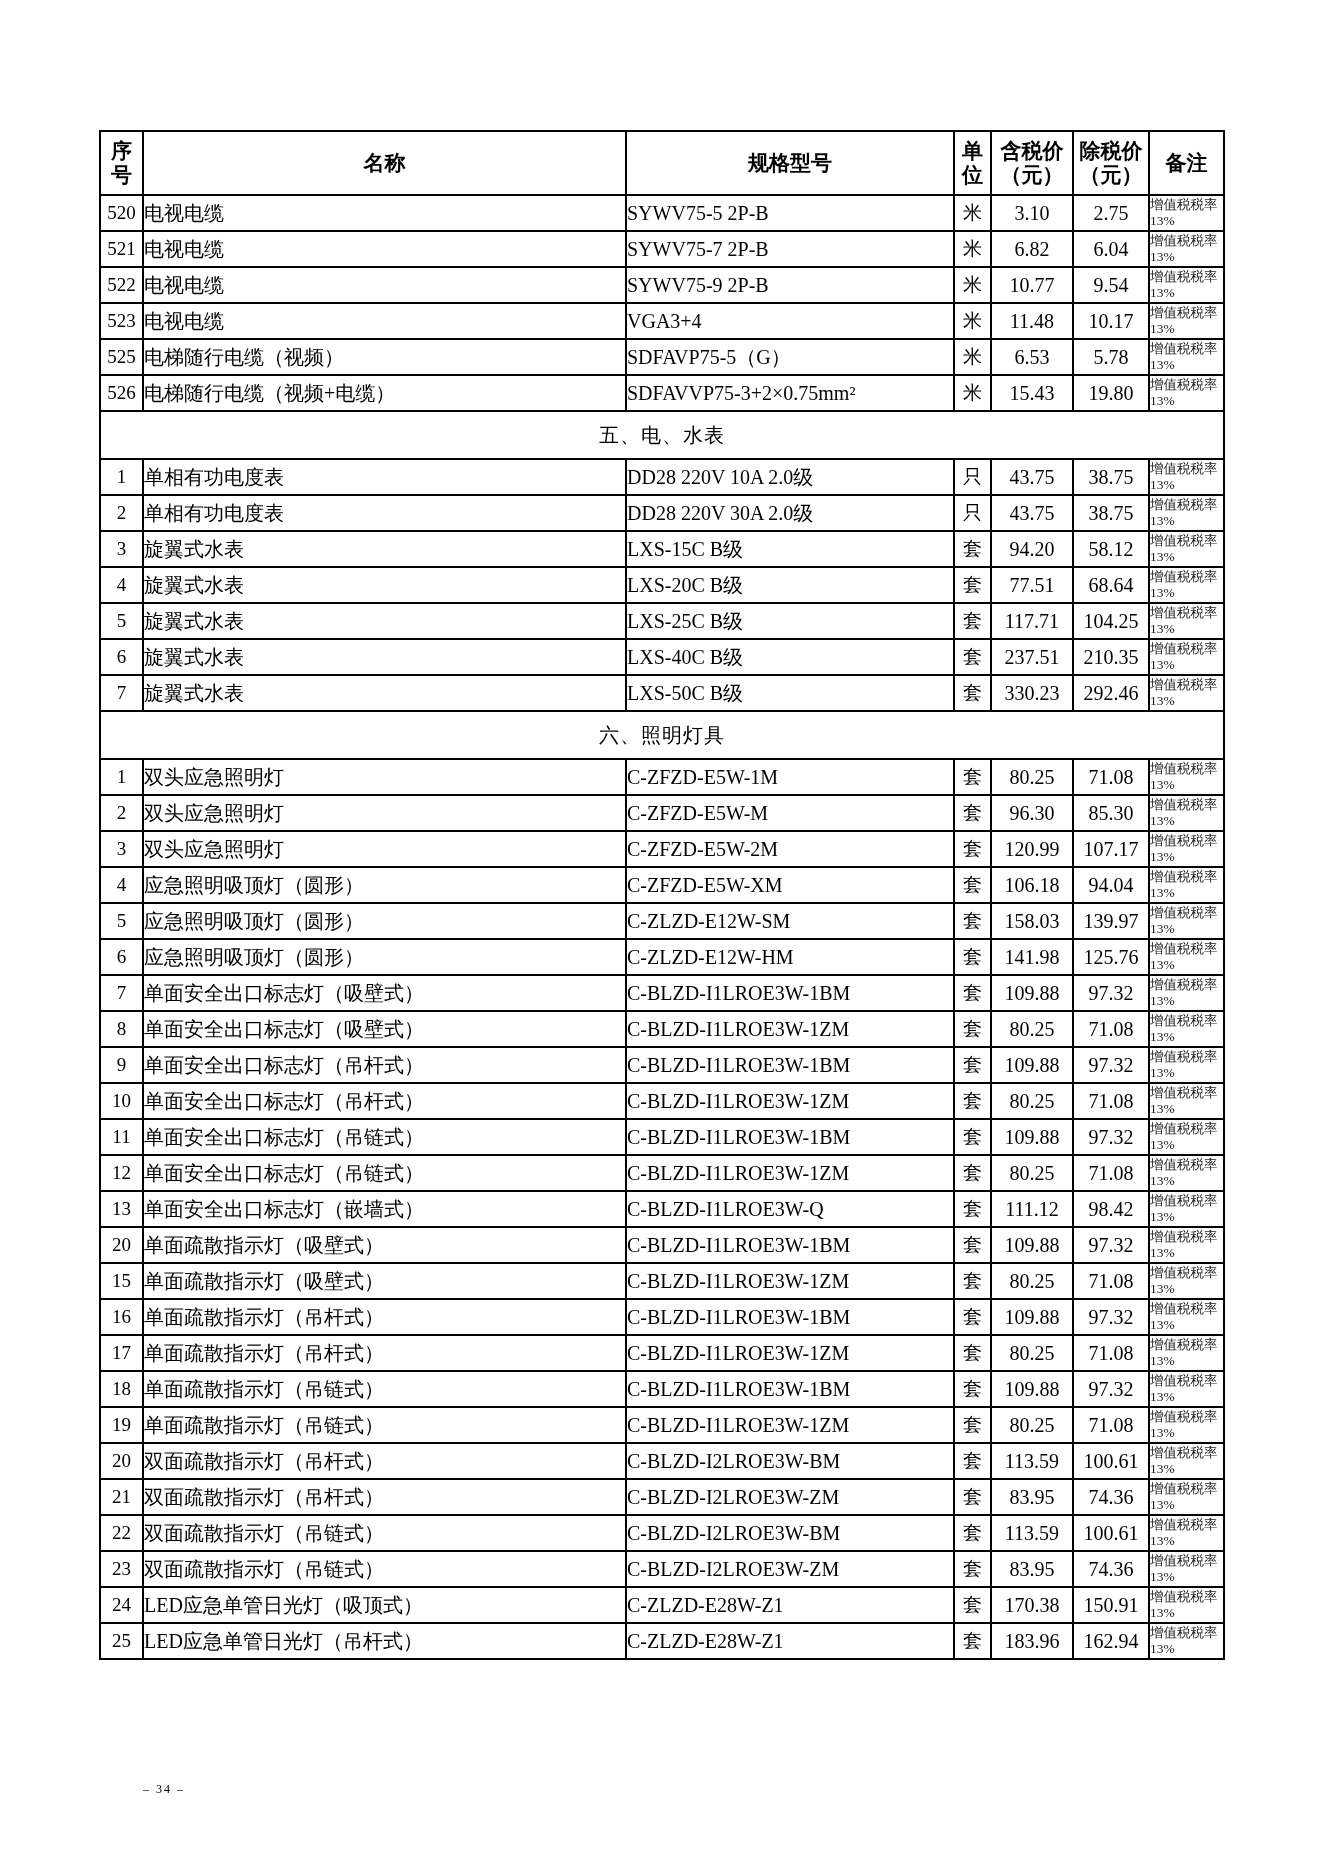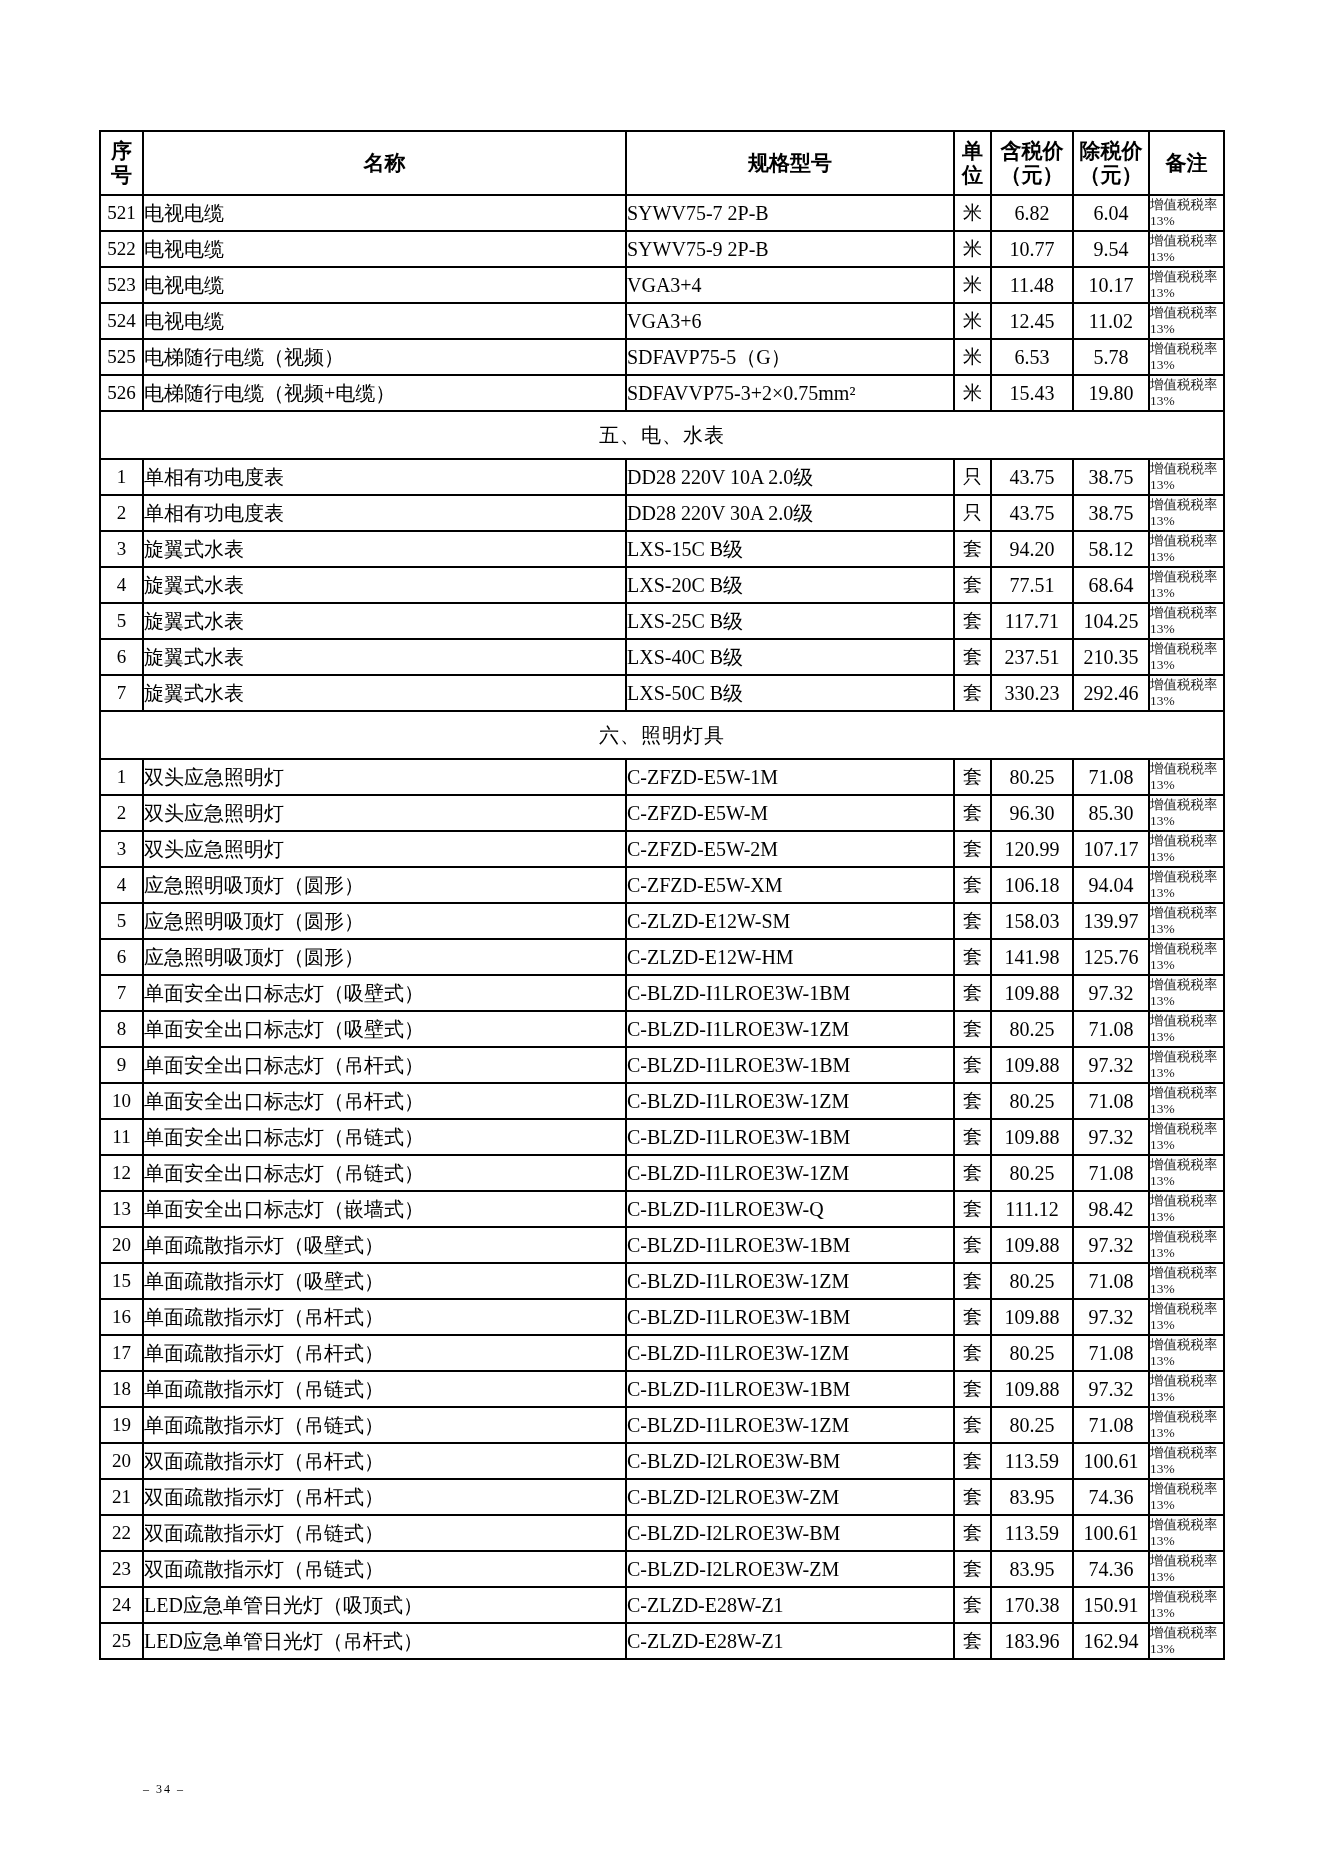--- a/index.html
+++ b/index.html
@@ -90,20 +90,30 @@
         <th>单
 位</th>
         <th>含税价
 （元）</th>
         <th>除税价
 （元）</th>
         <th>备注</th>
       </tr>
     </thead>
     <tbody id="tbody">
+  <tr class="data-row">
+    <td class="c-seq">520</td>
+    <td class="c-name">电视电缆</td>
+    <td class="c-spec">SYWV75-5 2P-B</td>
+    <td class="c-unit">米</td>
+    <td class="c-p1">3.10</td>
+    <td class="c-p2">2.75</td>
+    <td class="c-remark">增值税税率
+13%</td>
+  </tr>
 
   <tr class="data-row">
     <td class="c-seq">521</td>
     <td class="c-name">电视电缆</td>
     <td class="c-spec">SYWV75-7 2P-B</td>
     <td class="c-unit">米</td>
     <td class="c-p1">6.82</td>
     <td class="c-p2">6.04</td>
     <td class="c-remark">增值税税率
 13%</td>
@@ -124,30 +134,20 @@
     <td class="c-seq">523</td>
     <td class="c-name">电视电缆</td>
     <td class="c-spec">VGA3+4</td>
     <td class="c-unit">米</td>
     <td class="c-p1">11.48</td>
     <td class="c-p2">10.17</td>
     <td class="c-remark">增值税税率
 13%</td>
   </tr>
 
-  <tr class="data-row">
-    <td class="c-seq">524</td>
-    <td class="c-name">电视电缆</td>
-    <td class="c-spec">VGA3+6</td>
-    <td class="c-unit">米</td>
-    <td class="c-p1">12.45</td>
-    <td class="c-p2">11.02</td>
-    <td class="c-remark">增值税税率
-13%</td>
-  </tr>
 
   <tr class="data-row">
     <td class="c-seq">525</td>
     <td class="c-name">电梯随行电缆（视频）</td>
     <td class="c-spec">SDFAVP75-5（G）</td>
     <td class="c-unit">米</td>
     <td class="c-p1">6.53</td>
     <td class="c-p2">5.78</td>
     <td class="c-remark">增值税税率
 13%</td>

